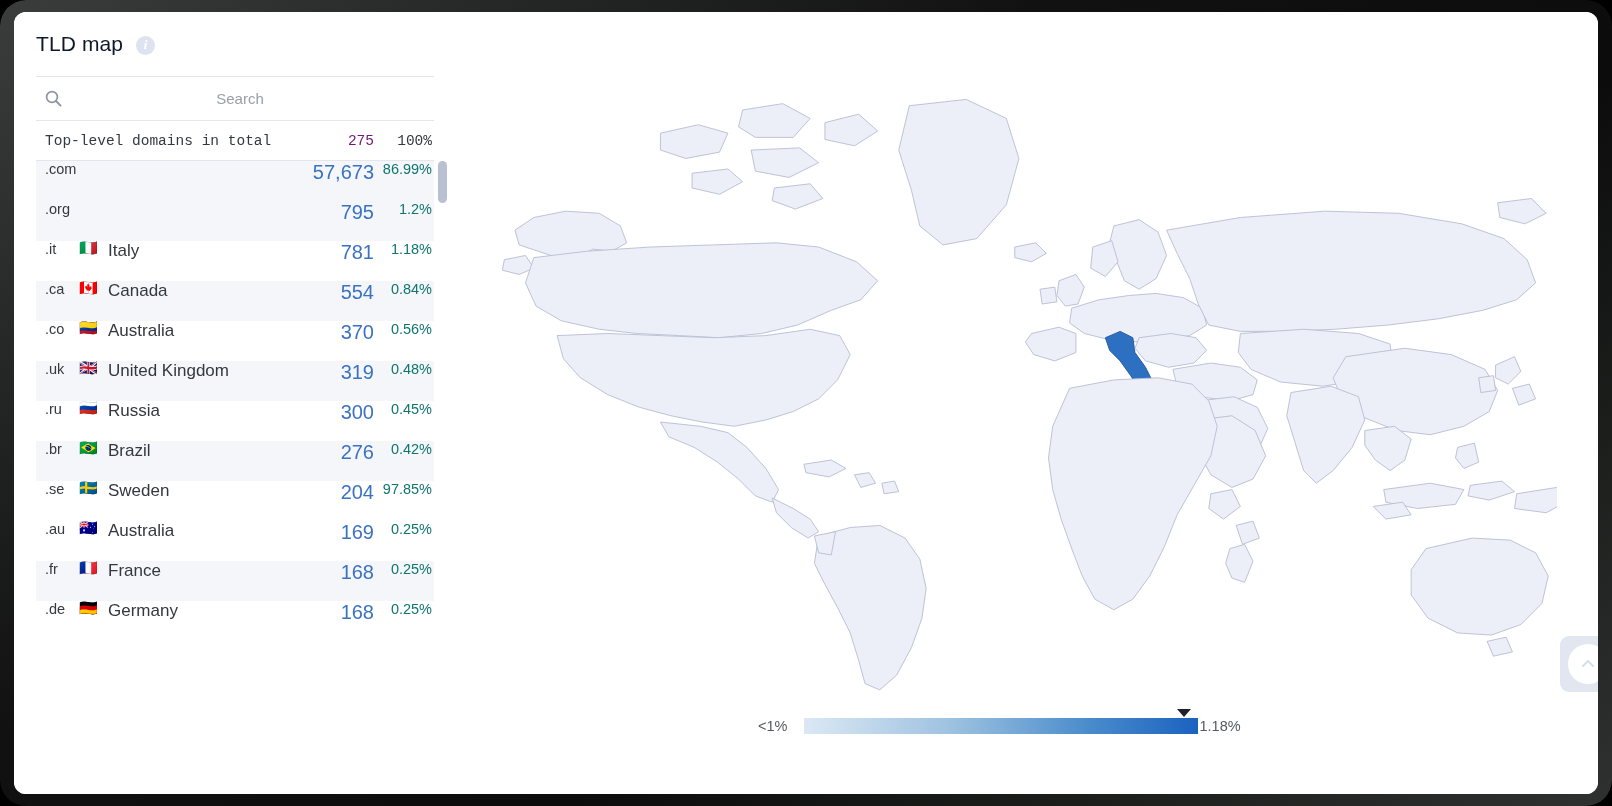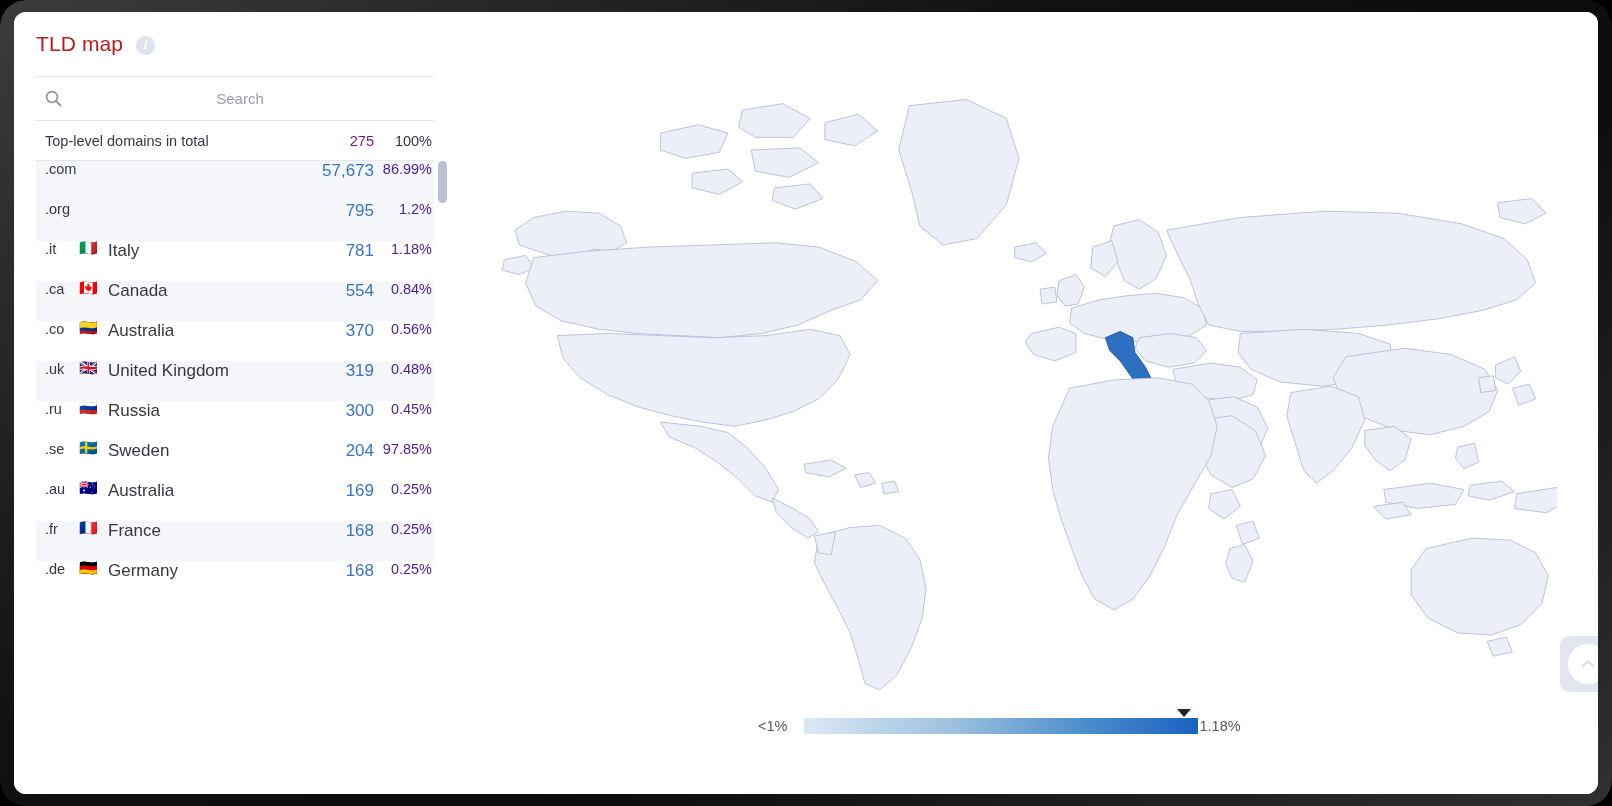--- a/index.html
+++ b/index.html
@@ -53,21 +53,21 @@
     position: absolute;
     left: 0; top: 0;
     width: 433px; height: 64px;
     display: flex;
     align-items: center;
     padding-left: 22px;
     box-sizing: border-box;
   }
   #panel-title {
     font-size: 21px;
-    color: #b91c1c;
+    color: #0f172a;
     letter-spacing: .1px;
   }
   #info-icon {
     width: 19px; height: 19px;
     border-radius: 50%;
     background: #dde3ef;
     margin-left: 13px;
     margin-top: 2px;
     display: flex;
     align-items: center;
@@ -121,20 +121,21 @@
 
   
   #total-row {
     position: absolute;
     left: 22px; top: 109px;
     width: 398px; height: 39px;
     display: flex;
     align-items: center;
     box-sizing: border-box;
     padding: 0 2px 0 9px;
+    font-family: Liberation Mono, monospace;
   }
   #total-label {
     font-size: 14.5px;
     color: #34383f;
     flex: 1;
   }
   #total-count {
     font-size: 14.5px;
     color: #701a75;
     width: 74px;
@@ -184,29 +185,29 @@
   }
   .row .cname {
     font-size: 17px;
     color: #34383f;
     flex: 1;
     padding-left: 5px;
     white-space: nowrap;
     overflow: hidden;
   }
   .row .count {
-    font-size: 17px;
+    font-size: 20px;
     color: #3b72c4;
     width: 76px;
     text-align: right;
     flex: none;
   }
   .row .pct {
     font-size: 14.5px;
-    color: #4c1d95;
+    color: #0f766e;
     width: 58px;
     text-align: right;
     flex: none;
   }
 
   
   #scroll-track {
     position: absolute;
     left: 424px; top: 149px;
     width: 9px; height: 573px;
@@ -393,20 +394,27 @@
             <span class="count">319</span>
             <span class="pct">0.48%</span>
           </div>
           <div class="row">
             <span class="tld">.ru</span>
             <span class="flag">🇷🇺</span>
             <span class="cname">Russia</span>
             <span class="count">300</span>
             <span class="pct">0.45%</span>
           </div>
+          <div class="row alt">
+            <span class="tld">.br</span>
+            <span class="flag">🇧🇷</span>
+            <span class="cname">Brazil</span>
+            <span class="count">276</span>
+            <span class="pct">0.42%</span>
+          </div>
           <div class="row">
             <span class="tld">.se</span>
             <span class="flag">🇸🇪</span>
             <span class="cname">Sweden</span>
             <span class="count">204</span>
             <span class="pct">97.85%</span>
           </div>
           <div class="row">
             <span class="tld">.au</span>
             <span class="flag">🇦🇺</span>

